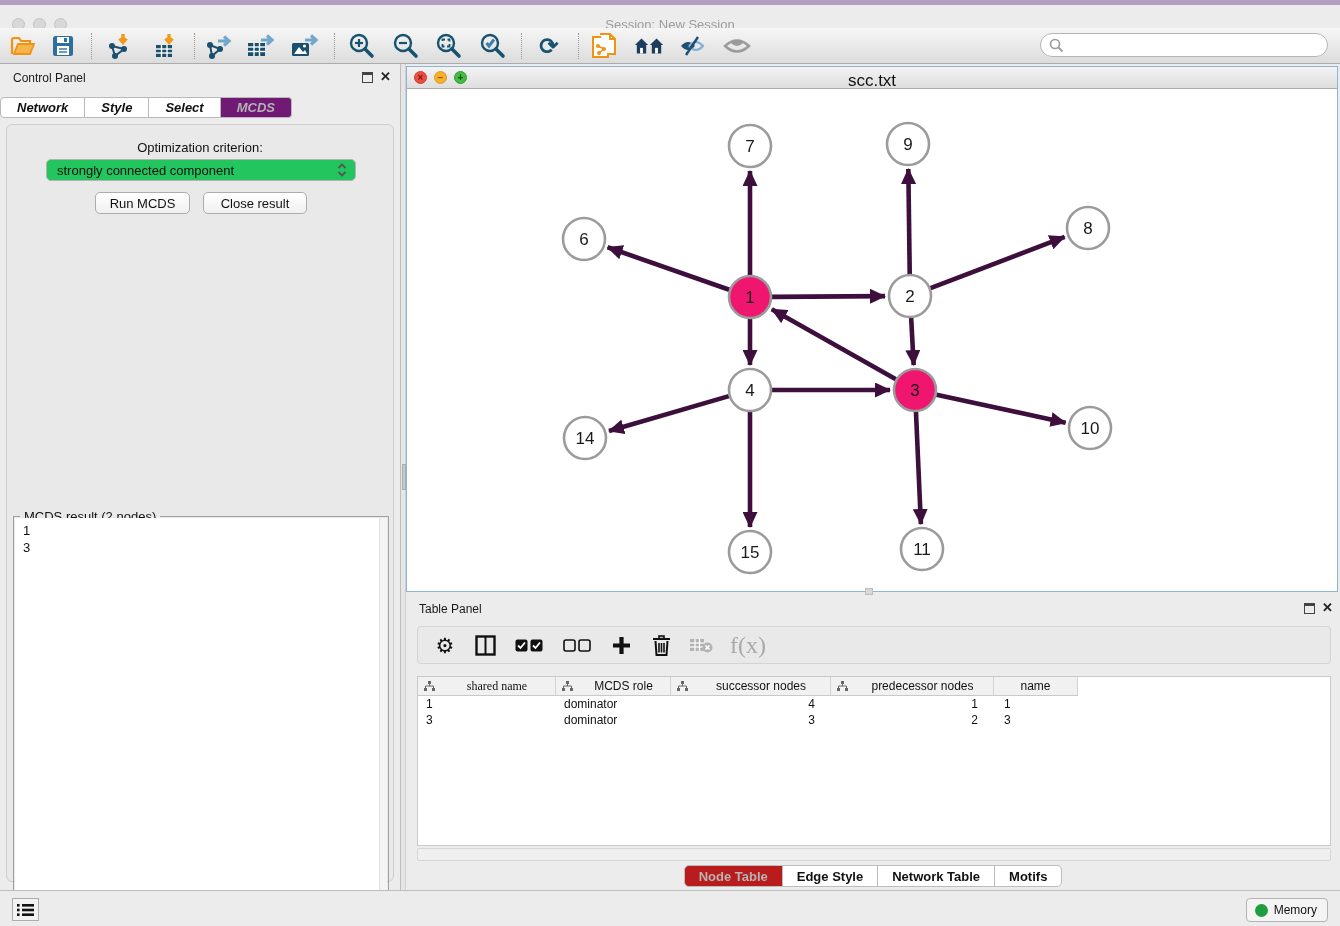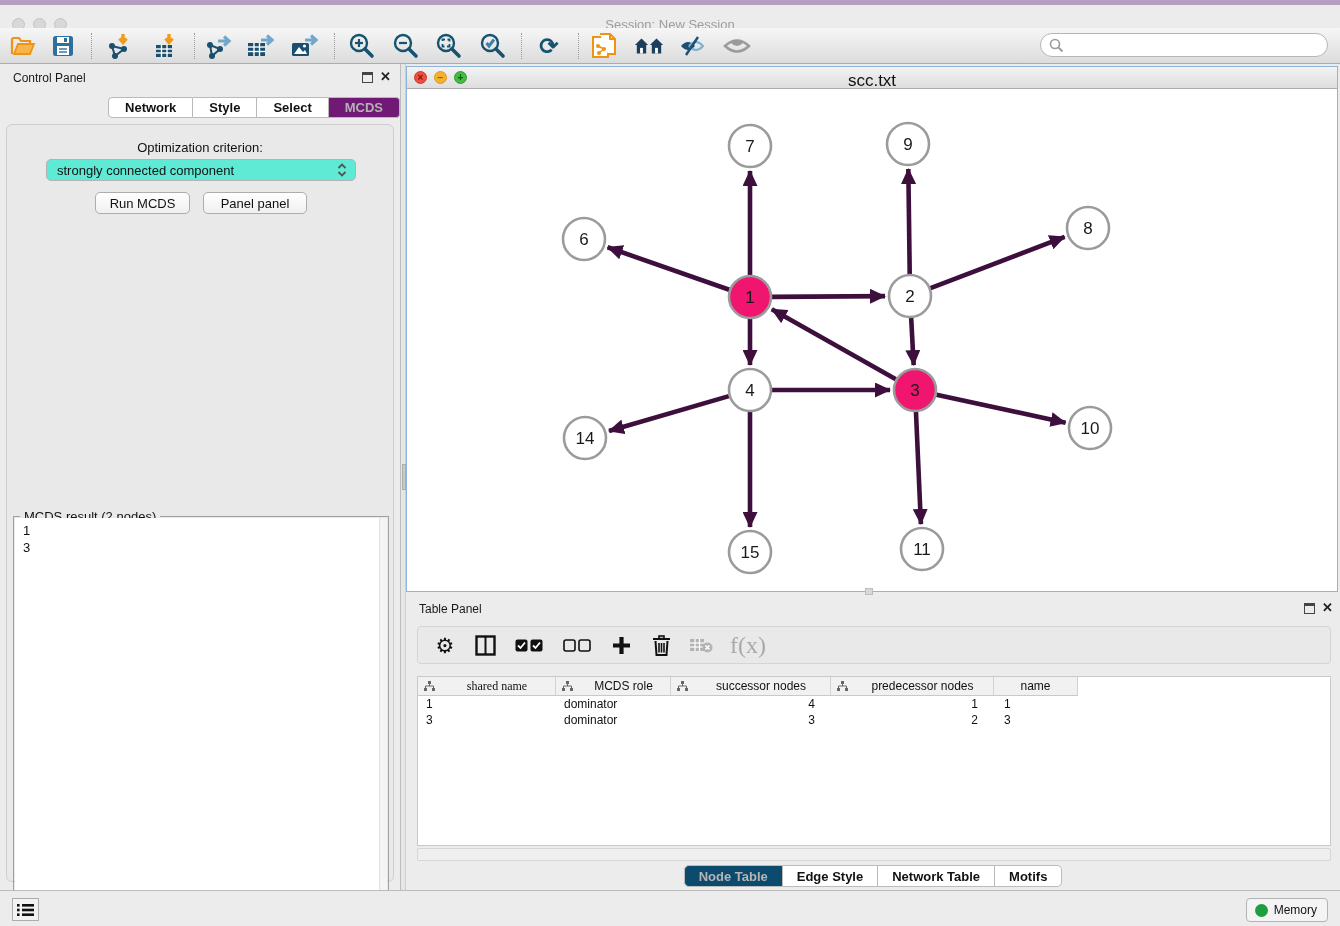--- a/index.html
+++ b/index.html
@@ -23,29 +23,29 @@
   #search-box { position:absolute; left:1040px; top:5px; width:288px; height:24px; background:#fff; border:1px solid #b6b6b6; border-radius:12px; display:flex; align-items:center; padding-left:8px; }
   .refresh-glyph { font-size:23px; color:#17536f; font-weight:bold; line-height:1; }
 
   
   #control-panel { left:0; top:64px; width:400px; height:826px; background:#ececec; }
   .panel-header { position:relative; height:28px; }
   .panel-title { position:absolute; left:13px; top:7px; font-size:12px; color:#1a1a1a; }
   .float-btn { position:absolute; top:8px; width:11px; height:11px; border:1px solid #444; border-top:3px solid #444; }
   .close-btn { position:absolute; top:5px; font-size:13px; font-weight:bold; color:#222; }
 
-  #control-tabs { position:absolute; left:0; top:33px; width:400px; height:34px; display:flex; justify-content:flex-end; }
+  #control-tabs { position:absolute; left:0; top:33px; width:400px; height:34px; display:flex; justify-content:flex-start;font-style:italic; }
   .ctab { height:21px; border:1px solid #b9b9b9; border-left:none; background:#fff; font-size:13px; font-weight:bold; color:#111; display:flex; align-items:center; justify-content:center; padding:0 16px; }
   .ctab:first-child { border-left:1px solid #b9b9b9; border-radius:4px 0 0 4px; }
   .ctab:last-child { border-radius:0 4px 4px 0; }
   .ctab.active { background:#701a75; color:#b3b3b3; }
 
   #mcds-content { position:absolute; left:6px; top:60px; width:388px; height:758px; background:#e9e9e9; border:1px solid #cfcfcf; border-radius:6px; }
   #opt-label { position:absolute; left:0; right:0; top:15px; text-align:center; font-size:13px; color:#111; }
-  #criterion-select { position:absolute; left:39px; top:34px; width:310px; height:22px; background:#5eead4; border:1px solid #b3b3b3; border-radius:5px; display:flex; align-items:center; }
+  #criterion-select { position:absolute; left:39px; top:34px; width:310px; height:22px; background:#22c55e; border:1px solid #b3b3b3; border-radius:5px; display:flex; align-items:center; }
   #criterion-select span.val { font-size:13px; padding-left:10px; color:#111; flex:1; }
   .btn { position:absolute; top:67px; height:22px; background:linear-gradient(#ffffff,#f0f0f0); border:1px solid #adadad; border-radius:5px; font-size:13px; color:#111; display:flex; align-items:center; justify-content:center; }
 
   #mcds-result-box { position:absolute; left:6px; top:367px; width:376px; height:380px; border:1px solid #9f9f9f;margin-top:24px; }
   #mcds-result-label { position:absolute; left:6px; top:-8px; background:#e9e9e9; padding:0 4px; font-size:13px; color:#111; }
   #mcds-result-text { position:absolute; left:1px; top:1px; right:9px; bottom:1px; background:#fff; font-size:13px; color:#111; padding:4px 0 0 8px; white-space:pre; line-height:17px; }
   #mcds-scrollbar { position:absolute; top:1px; right:1px; bottom:1px; width:8px; background:#f4f4f4; border-left:1px solid #e0e0e0; }
 
   
   #v-divider { left:400px; top:64px; width:6px; height:826px; background:#e6e6e6; border-left:1px solid #bdbdbd; border-right:1px solid #cfcfcf; }
@@ -71,21 +71,21 @@
   .th { height:19px; background:#f1f1f1; border-right:1px solid #d2d2d2; border-bottom:1px solid #c9c9c9; display:flex; align-items:center; font-size:12px; color:#111; }
   .th .lbl { flex:1; text-align:center; }
   .tr { position:absolute; left:0; width:100%; height:16px; display:flex; }
   .td { font-size:12px; color:#111; height:16px; line-height:16px; overflow:hidden; }
   #table-hscroll { position:absolute; left:11px; top:253px; width:914px; height:13px; background:#efefef; border:1px solid #d6d6d6; border-radius:2px; }
 
   #table-tabs { position:absolute; left:0; width:934px; top:270px; height:22px; display:flex; justify-content:center; }
   .ttab { height:22px; border:1px solid #bcbcbc; border-left:none; background:#fff; font-size:13px; font-weight:bold; color:#111; display:flex; align-items:center; justify-content:center; padding:0 14px; }
   .ttab:first-child { border-left:1px solid #bcbcbc; border-radius:5px 0 0 5px; }
   .ttab:last-child { border-radius:0 5px 5px 0; }
-  .ttab.active { background:#0c4a6e; color:#b5b5b5; }
+  .ttab.active { background:#b91c1c; color:#b5b5b5; }
 
   
   #status-bar { left:0; top:890px; width:1340px; height:36px; background:#ececec; border-top:1px solid #bcbcbc; }
   #list-btn { position:absolute; left:12px; top:7px; width:27px; height:23px; background:#f2f2f2; border:1px solid #adadad; display:flex; align-items:center; justify-content:center; }
   #memory-btn { position:absolute; right:12px; top:7px; height:24px; padding:0 10px 0 8px; background:#f4f4f4; border:1px solid #b3b3b3; border-radius:4px; display:flex; align-items:center; gap:6px; font-size:12px; color:#111; }
   #memory-dot { width:13px; height:13px; border-radius:50%; background:#1e9e3e; }
   #corner-strip { left:1337px; top:880px; width:3px; height:46px; background:#5a5f9e; }
 </style>
 </head>
 <body>
@@ -255,21 +255,21 @@
   <div id="mcds-content">
     <div id="opt-label">Optimization criterion:</div>
     <div id="criterion-select">
       <span class="val">strongly connected component</span>
       <svg width="16" height="16" viewBox="0 0 16 16" style="margin-right:5px">
         <path d="M4.5 6 L8 2.5 L11.5 6" fill="none" stroke="#555" stroke-width="1.8"></path>
         <path d="M4.5 10 L8 13.5 L11.5 10" fill="none" stroke="#555" stroke-width="1.8"></path>
       </svg>
     </div>
     <div class="btn" style="left:88px; width:95px">Run MCDS</div>
-    <div class="btn" style="left:196px; width:104px">Panel panel</div>
+    <div class="btn" style="left:196px; width:104px">Close result</div>
     <div id="mcds-result-box">
       <div id="mcds-result-label">MCDS result (2 nodes)</div>
       <div id="mcds-result-text">1
 3</div>
       <div id="mcds-scrollbar"></div>
     </div>
   </div>
 </div>
 
 <div class="abs" id="v-divider">

